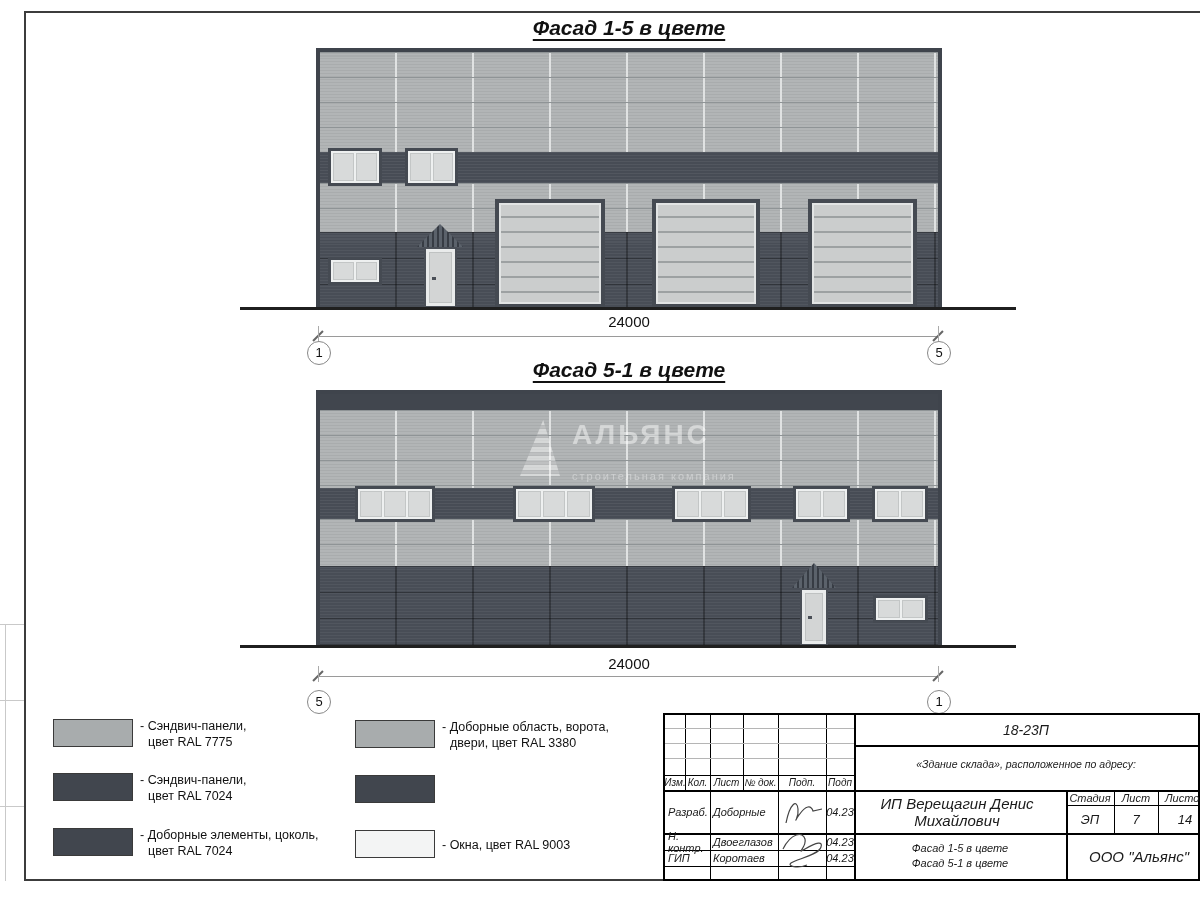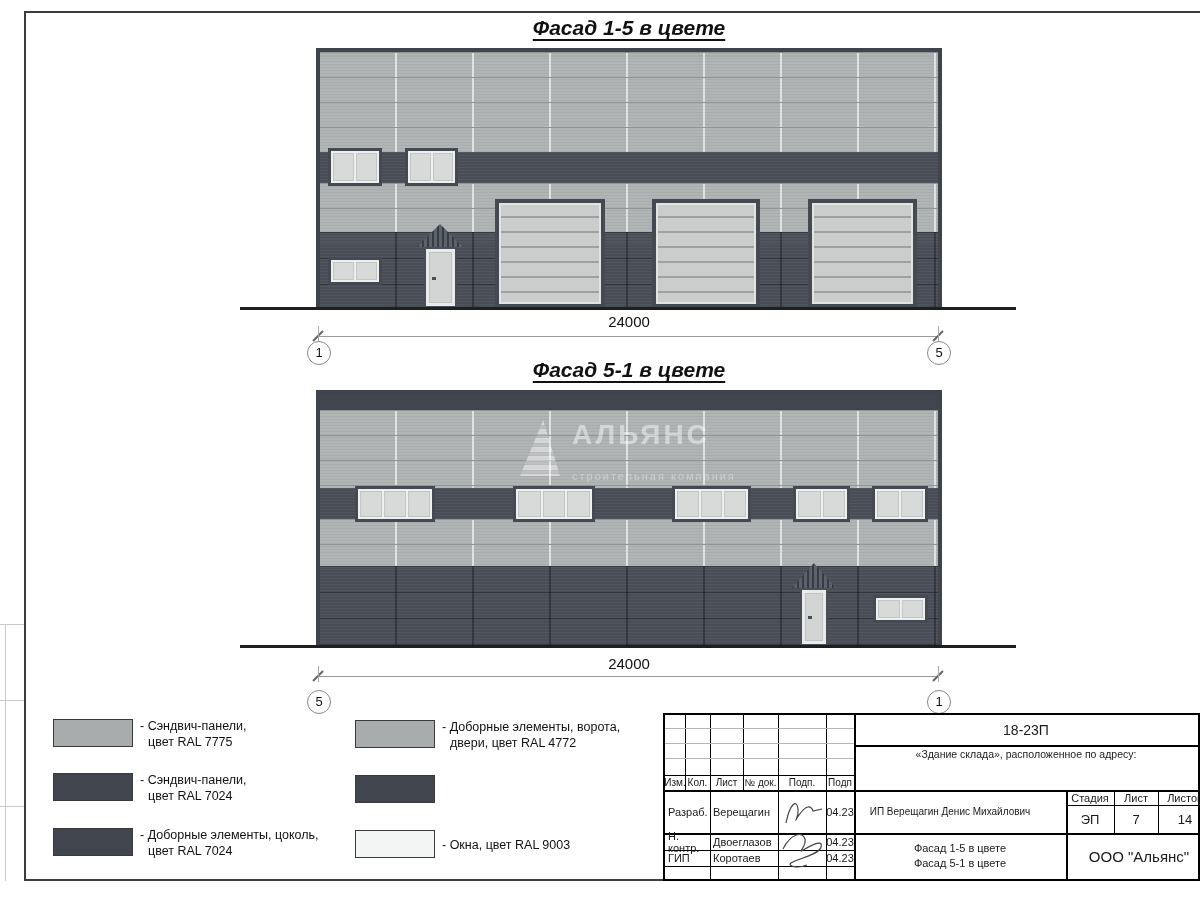--- a/index.html
+++ b/index.html
@@ -66,21 +66,21 @@
 
   
   .tb{position:absolute;left:663px;top:713px;width:537px;height:168px;
       border:2px solid #000;box-sizing:border-box;background:#fff;}
   .vl{position:absolute;width:1px;background:#000;}
   .vl.thick{width:2px;}
   .hl{position:absolute;height:1px;background:#000;}
   .hl.thick{height:2px;}
   .hl.light{background:#b5b5b5;}
   .cell{position:absolute;display:flex;align-items:center;justify-content:center;
-        text-align:center;font-size:11px;box-sizing:border-box;}
+        text-align:center;font-size:11px;box-sizing:border-box;font-style:italic;}
   .cell.left{justify-content:flex-start;padding-left:3px;text-align:left;}
   .sig{position:absolute;z-index:3;}
 </style>
 </head>
 <body>
 
 <div class="sheet">
 
   <div class="frame-line" style="left:24px;top:11px;width:1176px;height:2px;"></div>
   <div class="frame-line" style="left:24px;top:11px;width:2px;height:870px;"></div>
@@ -209,22 +209,22 @@
       <div class="l2">цвет RAL 7024</div>
   </div>
   <div class="swatch" style="left: 53px; top: 828px; background: rgb(65, 70, 78);"></div>
   <div class="ltext" style="left:140px;top:827px;">
     <div>- Доборные элементы, цоколь,</div>
       <div class="l2">цвет RAL 7024</div>
   </div>
 
   <div class="swatch" style="left: 355px; top: 720px; background: rgb(168, 172, 173);"></div>
   <div class="ltext" style="left:442px;top:719px;">
-    <div>- Доборные элементы, ворота,</div>
-      <div class="l2">двери, цвет RAL 4772</div>
+    <div>- Доборные область, ворота,</div>
+      <div class="l2">двери, цвет RAL 3380</div>
   </div>
   <div class="swatch" style="left: 355px; top: 775px; background: rgb(65, 70, 78);"></div>
   <div class="swatch" style="left: 355px; top: 830px; background: rgb(243, 244, 244);"></div>
   <div class="ltext" style="left:442px;top:837px;">
     <div>- Окна, цвет RAL 9003</div>
   </div>
 
   <div class="tb">
 
     <div class="vl" style="left:20px;top:0;height:75px;"></div>
@@ -249,44 +249,44 @@
     <div class="hl" style="left:0;top:151px;width:189px;"></div>
 
     <div class="cell" style="left:0;top:60px;width:20px;height:15px;font-size:10px;">Изм.</div>
     <div class="cell" style="left:20px;top:60px;width:25px;height:15px;font-size:10px;">Кол.</div>
     <div class="cell" style="left:45px;top:60px;width:33px;height:15px;font-size:10px;">Лист</div>
     <div class="cell" style="left:78px;top:60px;width:35px;height:15px;font-size:10px;">№ док.</div>
     <div class="cell" style="left:113px;top:60px;width:48px;height:15px;font-size:10px;">Подп.</div>
     <div class="cell" style="left:161px;top:60px;width:28px;height:15px;font-size:10px;">Подп</div>
 
     <div class="cell left" style="left:0;top:75px;width:45px;height:43px;">Разраб.</div>
-    <div class="cell left" style="left:45px;top:75px;width:68px;height:43px;">Верещагин</div>
+    <div class="cell left" style="left:45px;top:75px;width:68px;height:43px;">Доборные</div>
     <div class="cell" style="left:161px;top:75px;width:28px;height:43px;">04.23</div>
 
     <div class="cell left" style="left:0;top:118px;width:45px;height:17px;">Н. контр.</div>
     <div class="cell left" style="left:45px;top:118px;width:68px;height:17px;">Двоеглазов</div>
     <div class="cell" style="left:161px;top:118px;width:28px;height:17px;">04.23</div>
 
     <div class="cell left" style="left:0;top:135px;width:45px;height:16px;">ГИП</div>
     <div class="cell left" style="left:45px;top:135px;width:68px;height:16px;">Коротаев</div>
     <div class="cell" style="left:161px;top:135px;width:28px;height:16px;">04.23</div>
 
     <svg class="sig" style="left:115px;top:80px;" width="46" height="36" viewBox="0 0 46 36">
       <path d="M6 28 C 10 8, 17 4, 18 14 C 19 24, 12 30, 19 20 C 26 10, 31 10, 33 16 L 42 14" stroke="#444" stroke-width="1.2" fill="none"></path>
     </svg>
     <svg class="sig" style="left:112px;top:114px;" width="52" height="44" viewBox="0 0 52 44">
       <path d="M6 20 C 14 4, 26 2, 28 10 C 30 18, 18 26, 28 20 C 40 13, 46 12, 44 18 C 42 26, 20 30, 14 34 C 10 37, 20 40, 30 36" stroke="#444" stroke-width="1.2" fill="none"></path>
     </svg>
 
     <div class="cell" style="left:189px;top:0;width:344px;height:30px;font-size:14px;">18-23П</div>
-    <div class="cell" style="left:192px;top:31px;width:338px;height:44px;font-size:10.5px;line-height:13.5px;display:block;padding-top:2px;">
+    <div class="cell" style="left:192px;top:31px;width:338px;height:44px;font-size:10.5px;line-height:13.5px;display:block;padding-top:12px;">
       <div>«Здание склада», расположенное по адресу:</div>
     </div>
 
-    <div class="cell" style="left:179px;top:75px;width:212px;height:43px;font-size:10px;">ИП Верещагин Денис Михайлович</div>
+    <div class="cell" style="left:186px;top:75px;width:212px;height:43px;font-size:15px;">ИП Верещагин Денис Михайлович</div>
 
     <div class="cell" style="left:401px;top:75px;width:48px;height:15px;font-size:11px;">Стадия</div>
     <div class="cell" style="left:449px;top:75px;width:44px;height:15px;font-size:11px;">Лист</div>
     <div class="cell" style="left:493px;top:75px;width:54px;height:15px;font-size:11px;">Листов</div>
     <div class="cell" style="left:401px;top:90px;width:48px;height:28px;font-size:13px;">ЭП</div>
     <div class="cell" style="left:449px;top:90px;width:44px;height:28px;font-size:13px;">7</div>
     <div class="cell" style="left:493px;top:90px;width:54px;height:28px;font-size:13px;">14</div>
 
     <div class="cell" style="left:189px;top:118px;width:212px;height:46px;font-size:11px;line-height:15px;display:block;padding-top:8px;">
       <div>Фасад 1-5 в цвете</div>

